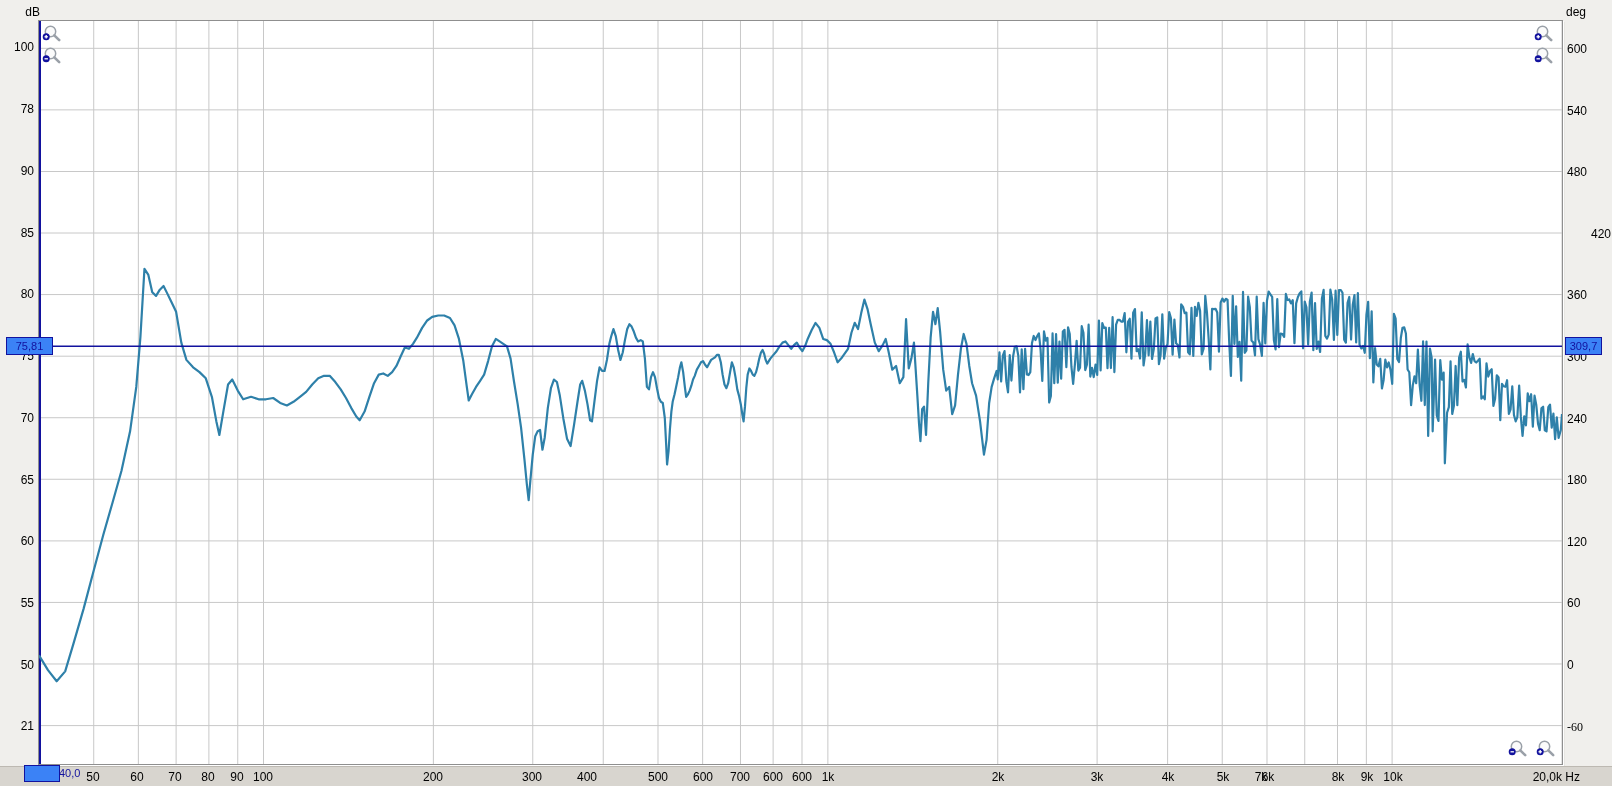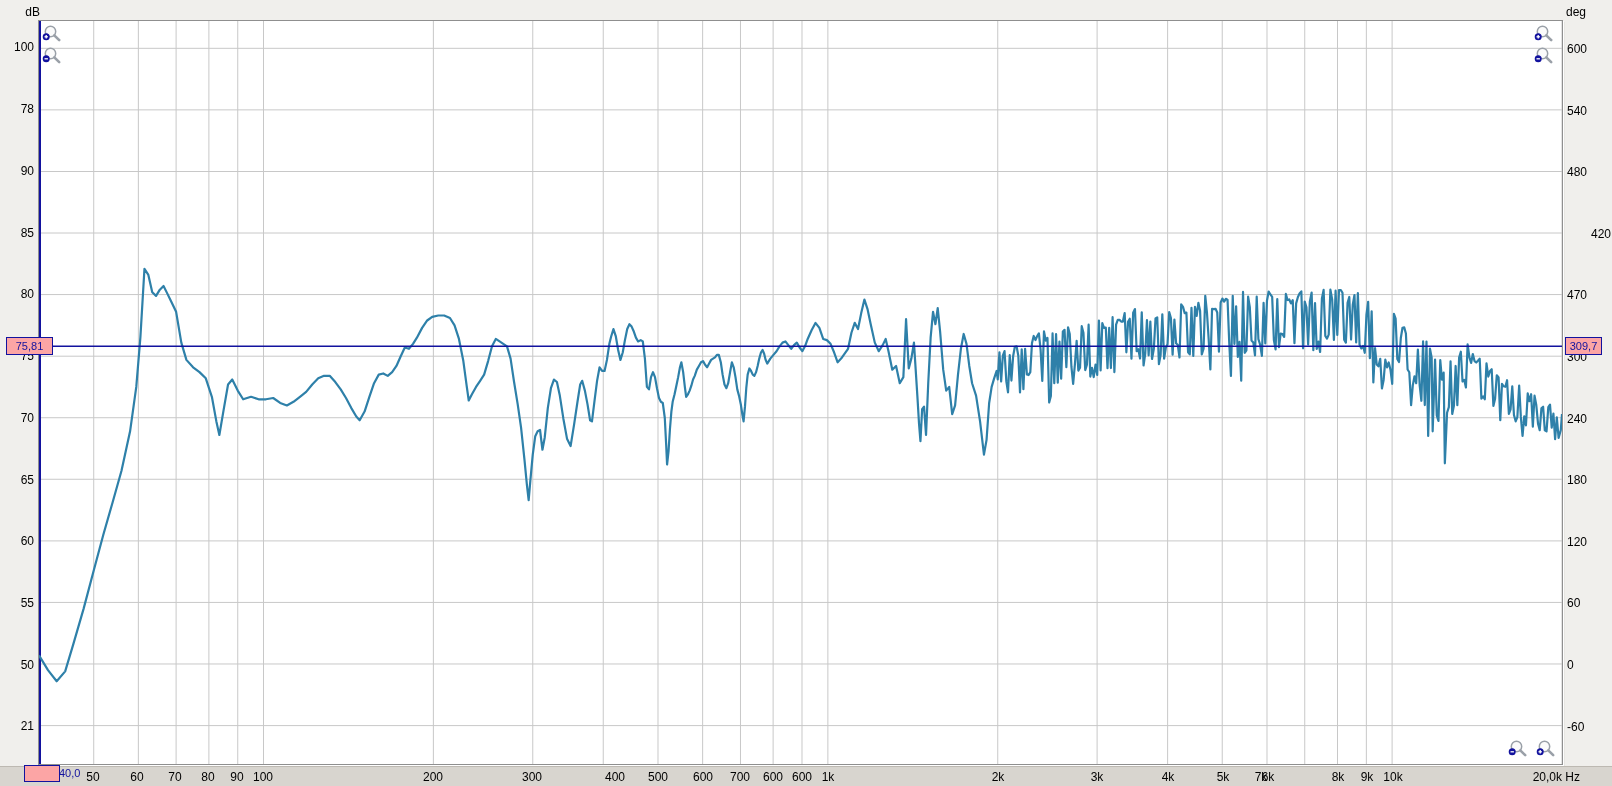--- a/index.html
+++ b/index.html
@@ -10,21 +10,21 @@
   #plot svg{display:block;width:100%;height:100%;}
   .corner-label{position:absolute;font-size:12px;}
   #lbl-db{left:16px;top:5px;width:24px;text-align:right;}
   #lbl-deg{left:1566px;top:5px;}
   .ytick-left{position:absolute;left:0;width:34px;text-align:right;font-size:12px;line-height:12px;}
   .ytick-right{position:absolute;left:1567px;width:44px;text-align:left;font-size:12px;line-height:12px;}
   #freq-band{position:absolute;left:0;top:766px;width:1612px;height:20px;background:#d8d5cf;
              border-top:1px solid #bdb9b2;box-sizing:border-box;}
   .xtick{position:absolute;top:3px;width:70px;text-align:center;font-size:12px;line-height:14px;}
   .xtick-last{text-align:right;}
-  .cursor-box{position:absolute;background:#fca5a5;border:1px solid #12129e;color:#12129e;
+  .cursor-box{position:absolute;background:#3b82f6;border:1px solid #12129e;color:#12129e;
               font-size:11px;line-height:16px;text-align:center;box-sizing:border-box;z-index:6;}
   #cursor-db-box{left:6px;top:337px;width:47px;height:18px;}
   #cursor-deg-box{left:1565px;top:337px;width:37px;height:18px;}
   #cursor-freq-box{left:24px;top:765px;width:28px;height:17px;line-height:15px;padding-left:34px;}
   .mag{position:absolute;width:22px;height:22px;z-index:5;cursor:pointer;}
 </style>
 </head>
 <body>
 
 <div id="stage">
@@ -44,28 +44,28 @@
       <div class="ytick-left" style="top: 535px;">60</div>
       <div class="ytick-left" style="top: 597px;">55</div>
       <div class="ytick-left" style="top: 659px;">50</div>
       <div class="ytick-left" style="top: 720px;">21</div>
     </div>
   <div id="right-ticks">
       <div class="ytick-right" style="top: 43px;">600</div>
       <div class="ytick-right" style="top: 105px;">540</div>
       <div class="ytick-right" style="top: 166px;">480</div>
       <div class="ytick-right" style="top: 228px; text-align: right;">420</div>
-      <div class="ytick-right" style="top: 289px;">470</div>
+      <div class="ytick-right" style="top: 289px;">360</div>
       <div class="ytick-right" style="top: 351px;">300</div>
       <div class="ytick-right" style="top: 413px;">240</div>
       <div class="ytick-right" style="top: 474px;">180</div>
       <div class="ytick-right" style="top: 536px;">120</div>
       <div class="ytick-right" style="top: 597px;">60</div>
       <div class="ytick-right" style="top: 659px;">0</div>
-      <div class="ytick-right" style="top: 721px;">-60</div>
+      <div class="ytick-right" style="top: 721px; font-family: Liberation Serif, serif;">-60</div>
     </div>
 
   <div id="plot">
     <svg id="plot-svg" viewBox="0 0 1525 745" preserveAspectRatio="none">
         <g stroke="#c8c8c8" stroke-width="1">
           <line x1="0" x2="1525" y1="27.4" y2="27.4"></line>
           <line x1="0" x2="1525" y1="89.1" y2="89.1"></line>
           <line x1="0" x2="1525" y1="150.9" y2="150.9"></line>
           <line x1="0" x2="1525" y1="212.6" y2="212.6"></line>
           <line x1="0" x2="1525" y1="274.3" y2="274.3"></line>
@@ -152,21 +152,21 @@
 
   <div id="freq-band">
       <div class="xtick" style="left: 58px;">50</div>
       <div class="xtick" style="left: 102px;">60</div>
       <div class="xtick" style="left: 140px;">70</div>
       <div class="xtick" style="left: 173px;">80</div>
       <div class="xtick" style="left: 202px;">90</div>
       <div class="xtick" style="left: 228px;">100</div>
       <div class="xtick" style="left: 398px;">200</div>
       <div class="xtick" style="left: 497px;">300</div>
-      <div class="xtick" style="left: 580px;">400</div>
+      <div class="xtick" style="left: 552px;">400</div>
       <div class="xtick" style="left: 623px;">500</div>
       <div class="xtick" style="left: 668px;">600</div>
       <div class="xtick" style="left: 705px;">700</div>
       <div class="xtick" style="left: 738px;">600</div>
       <div class="xtick" style="left: 767px;">600</div>
       <div class="xtick" style="left: 793px;">1k</div>
       <div class="xtick" style="left: 963px;">2k</div>
       <div class="xtick" style="left: 1062px;">3k</div>
       <div class="xtick" style="left: 1133px;">4k</div>
       <div class="xtick" style="left: 1188px;">5k</div>

